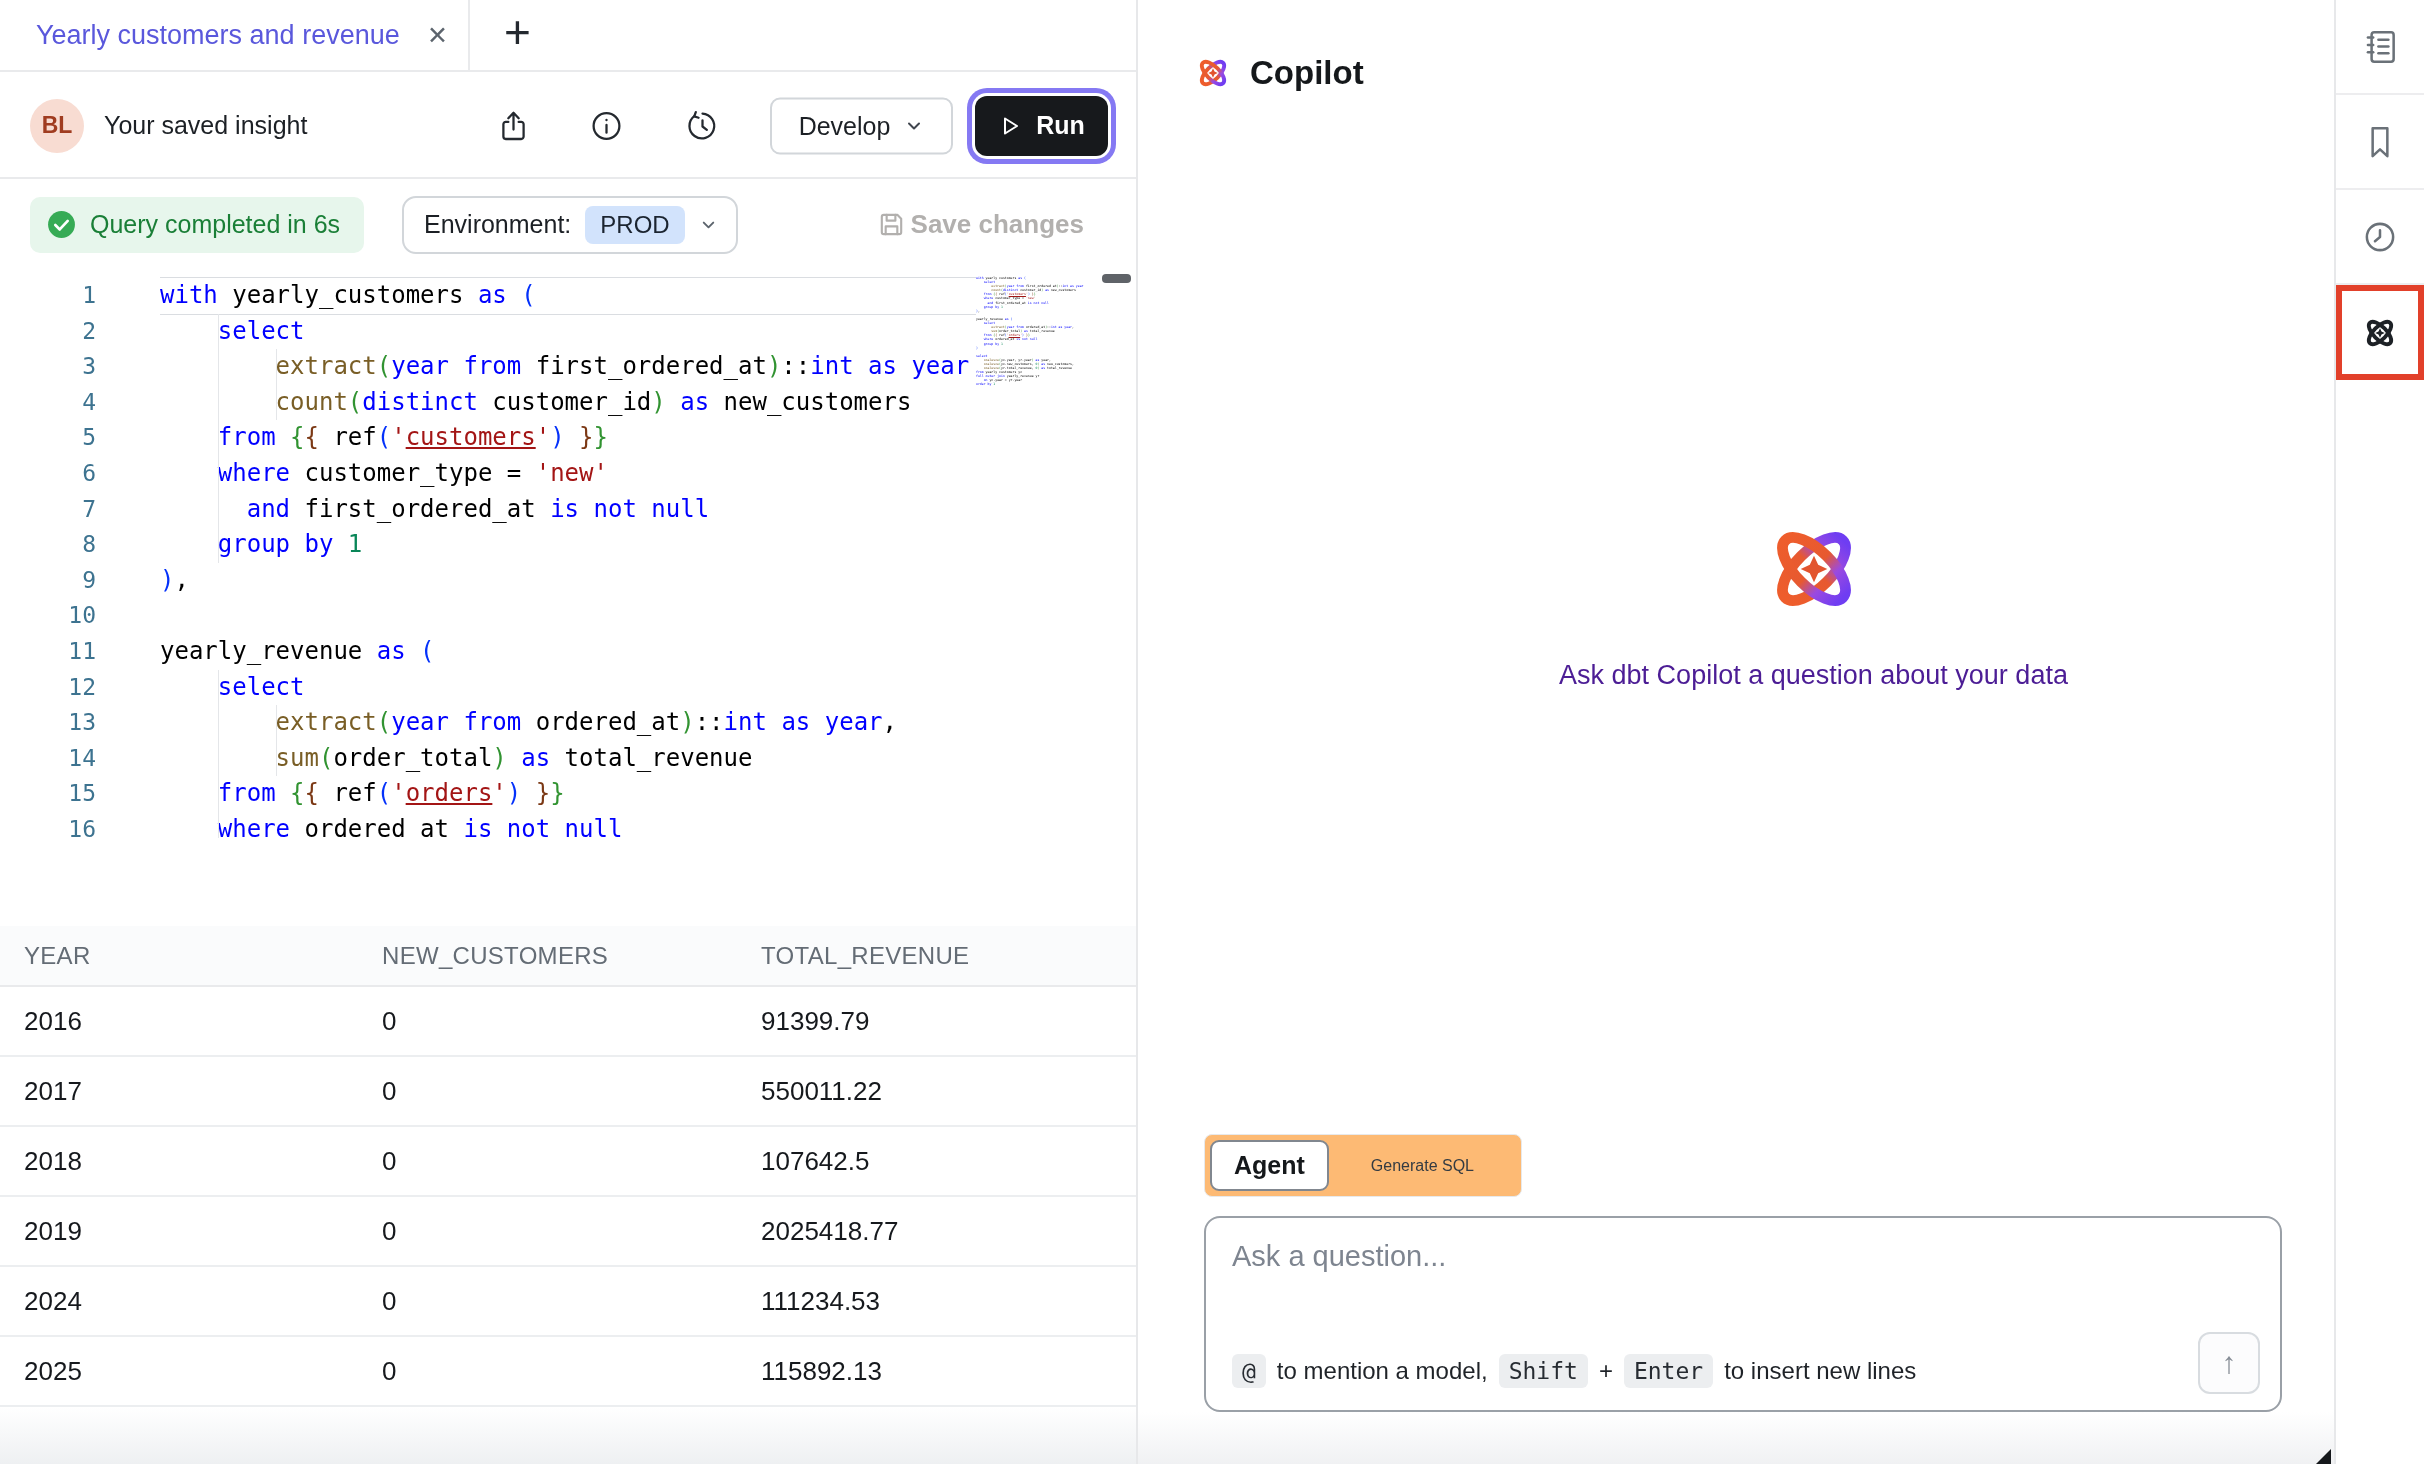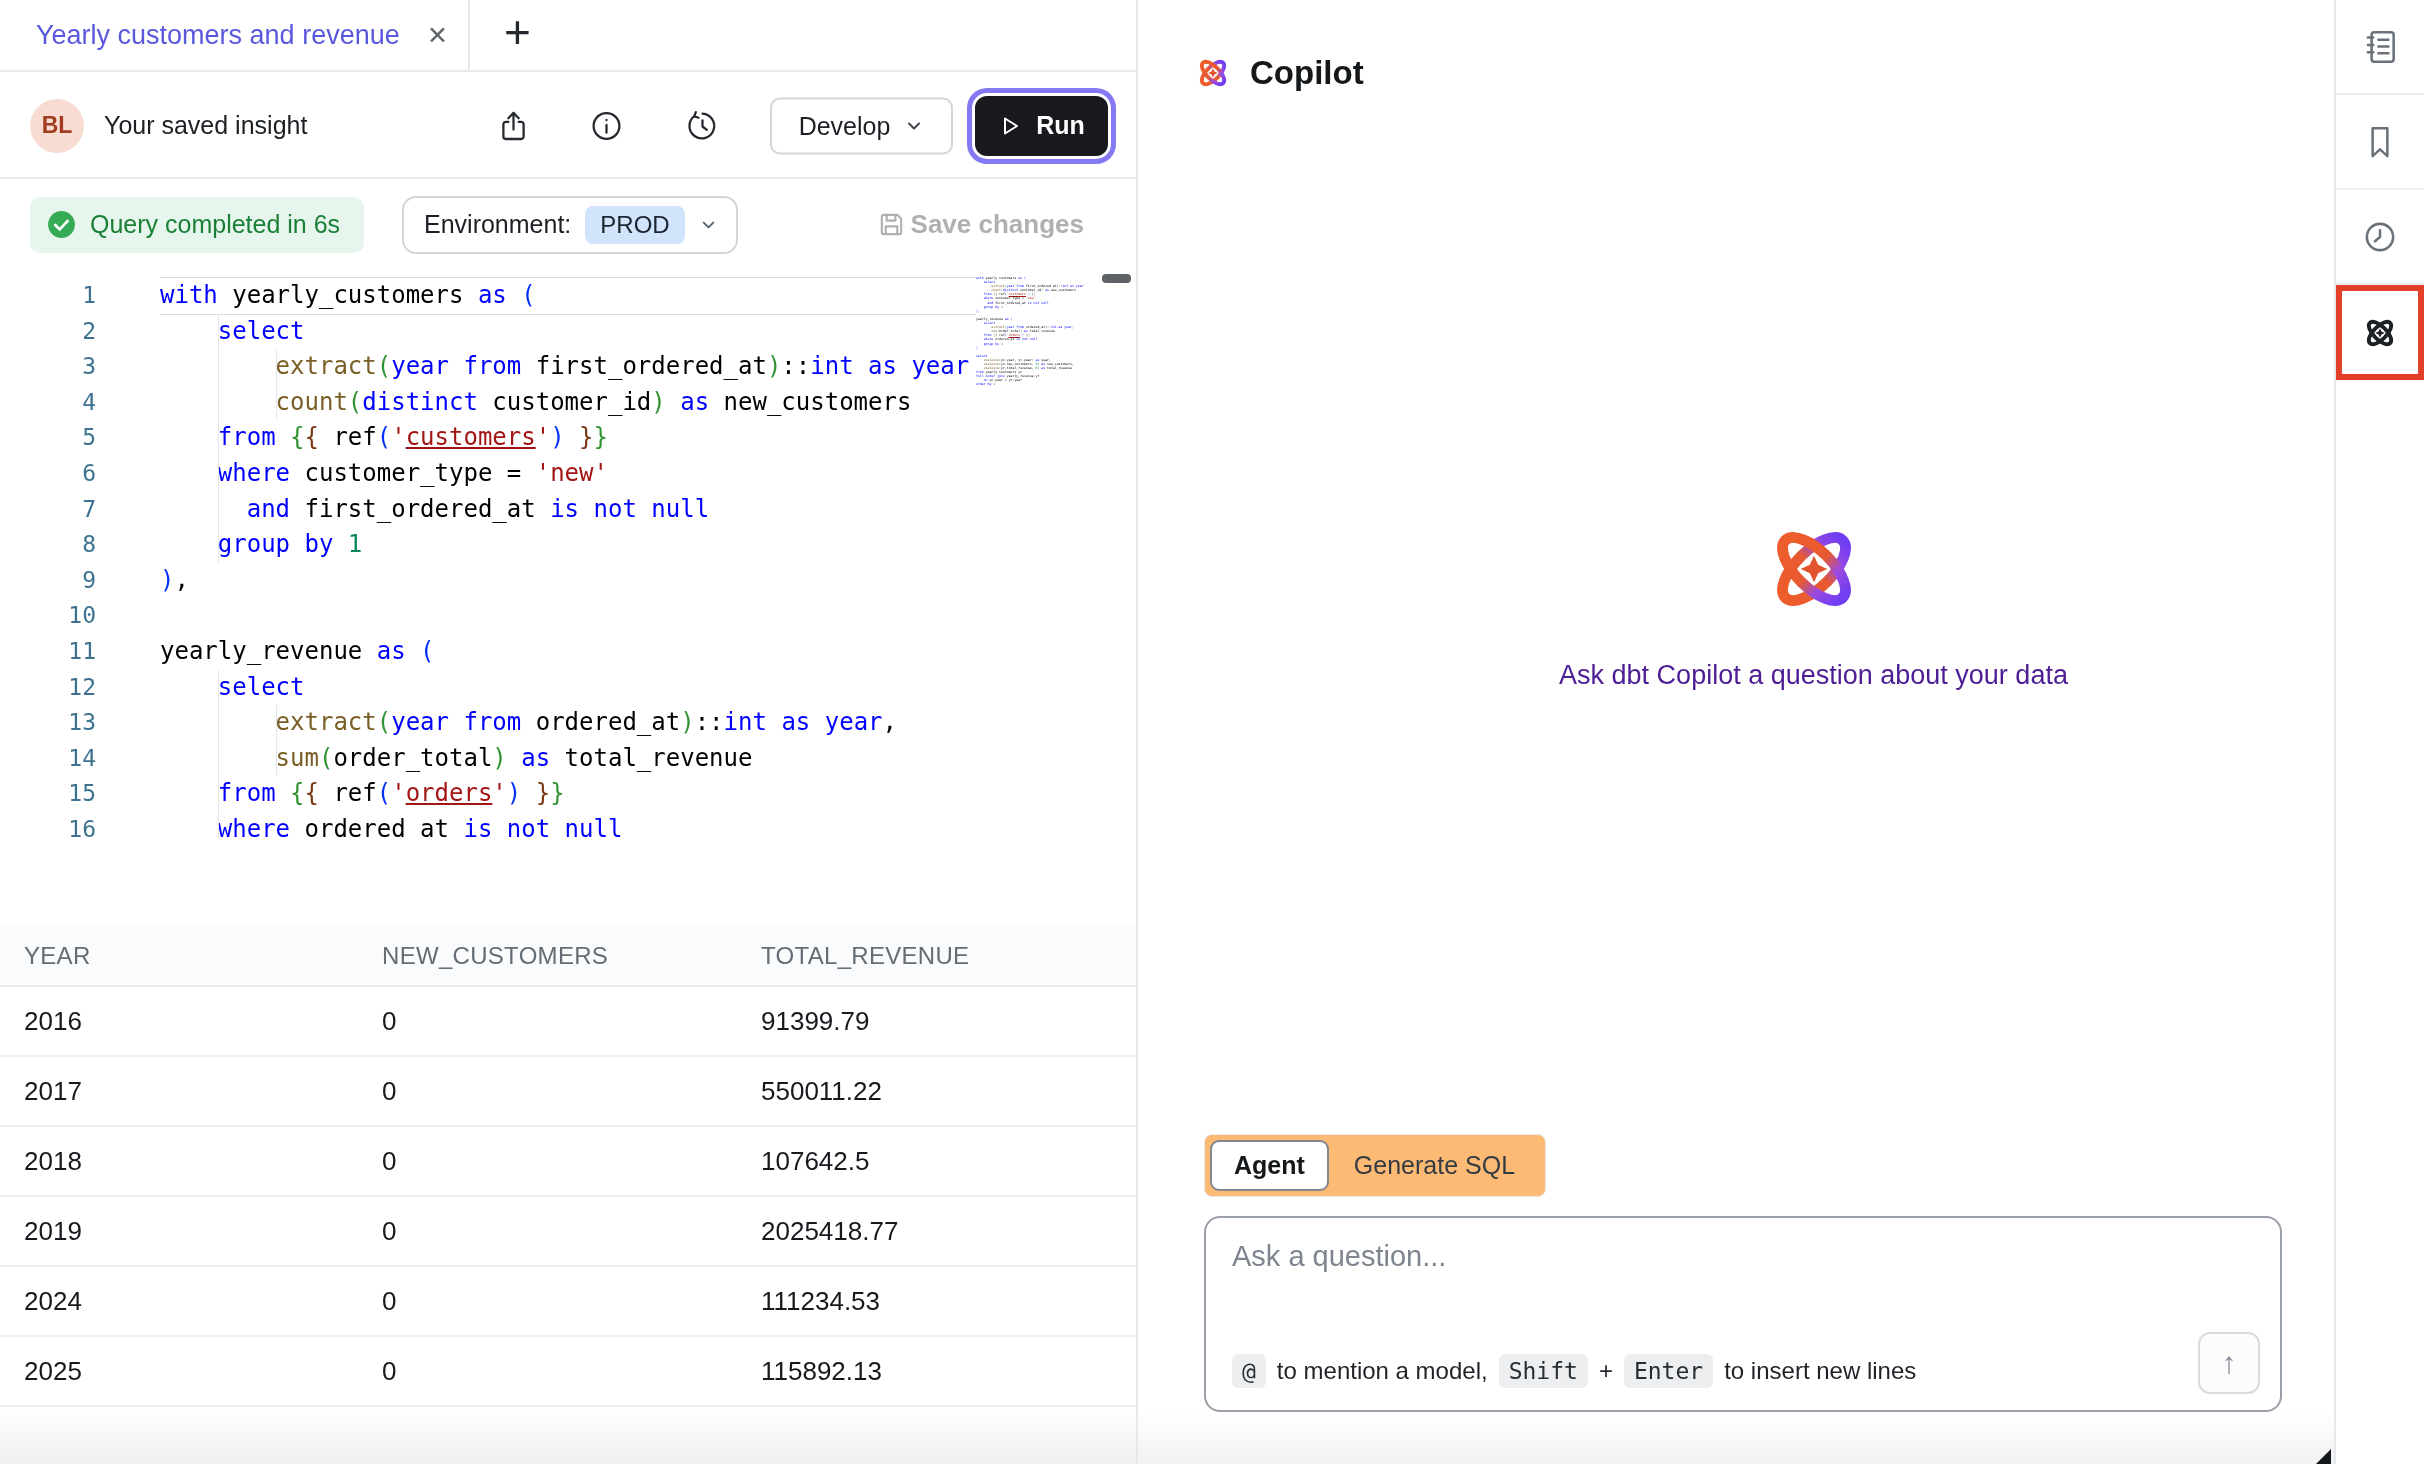--- a/index.html
+++ b/index.html
@@ -68,21 +68,21 @@
   .cp-header { position:absolute; left:0; top:0; width:100%; height:144px; }
   .cp-logo-sm { position:absolute; left:54px; top:52px; line-height:0; }
   .cp-title { position:absolute; left:112px; top:54px; font-size:33px; font-weight:600; color:#15181b; }
   .cp-plus { position:absolute; right:104px; top:46px; font-size:42px; font-weight:200; color:#24292f; cursor:pointer; }
   .cp-collapse { position:absolute; right:44px; top:52px; font-size:34px; color:#3a4047; cursor:pointer; }
   .cp-empty { position:absolute; left:0; top:510px; width:100%; text-align:center; }
   .cp-logo-lg { line-height:0; display:inline-block; }
   .cp-empty-text { margin-top:28px; font-size:27px; color:#4c1d95; }
   .mode-switch { position:absolute; left:66px; top:1134px; display:inline-flex; align-items:center; background:#fdba74; border:1px solid #e7e9eb; border-radius:8px; padding:5px; }
   .mode-agent { background:#fff; border:2px solid #81878f; border-radius:9px; padding:9px 22px; font-size:25px; font-weight:600; color:#15181b; cursor:pointer; }
-  .mode-gen { padding:9px 25px; font-size:25px; font-weight:500; color:#343b42; cursor:pointer; }
+  .mode-gen { padding:9px 42px; font-size:16px; font-weight:500; color:#343b42; cursor:pointer; }
   .ask-box { position:absolute; left:66px; top:1216px; width:1078px; height:196px; border:2px solid #9aa0a7; border-radius:16px; background:#fff; cursor:text; }
   .ask-placeholder { position:absolute; left:26px; top:22px; font-size:29px; color:#7e8590; }
   .ask-hint { position:absolute; left:26px; bottom:22px; display:flex; align-items:center; gap:11px; }
   .kbd { font-family:"DejaVu Sans Mono",monospace; font-size:23px; color:#272c32; background:#eceef0; border-radius:6px; padding:4px 10px; }
   .hint-text { font-size:24px; color:#1f2328; }
   .send-btn { position:absolute; right:20px; bottom:16px; width:62px; height:62px; border:2px solid #d8dce0; border-radius:12px; background:#fcfcfd; color:#878e97; font-size:30px; display:flex; align-items:center; justify-content:center; cursor:pointer; }
   .cp-footer { position:absolute; left:0; bottom:0; width:100%; height:52px; background:linear-gradient(#ffffff,#f0f1f3); }
   .corner-wedge { position:absolute; left:1178px; bottom:0; width:0; height:0; border-right:15px solid #15181b; border-top:15px solid transparent; }
 
   

